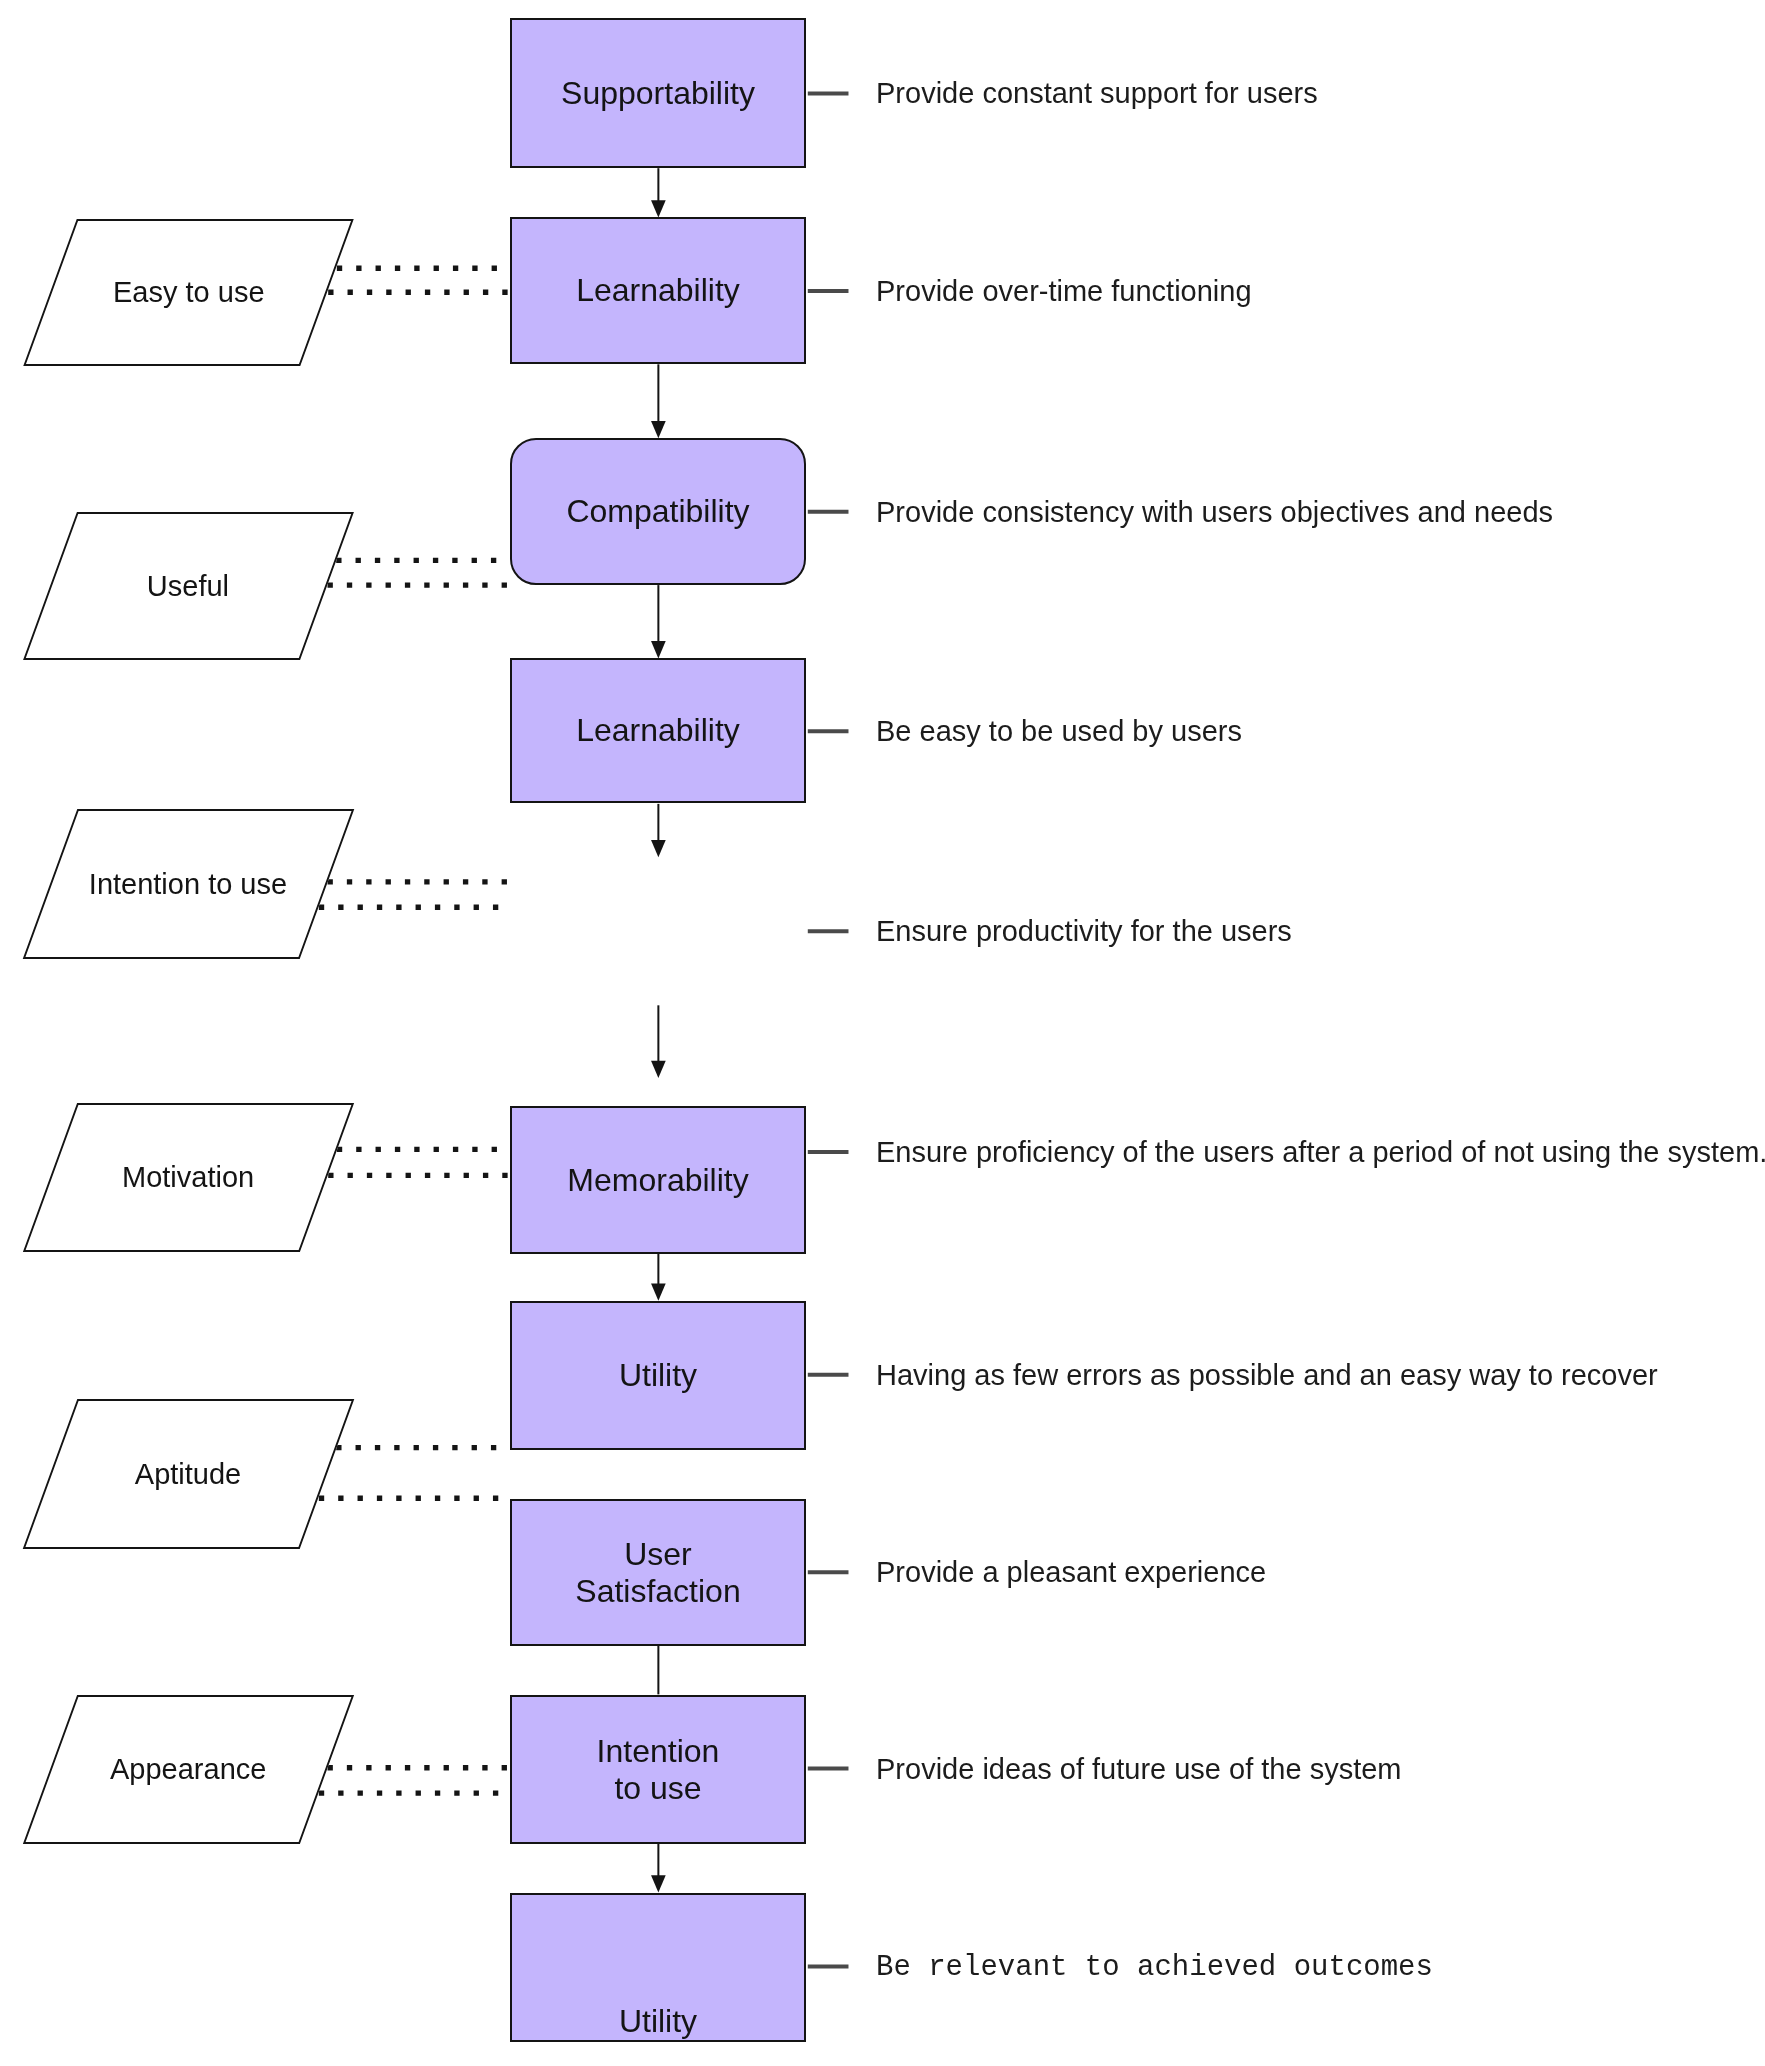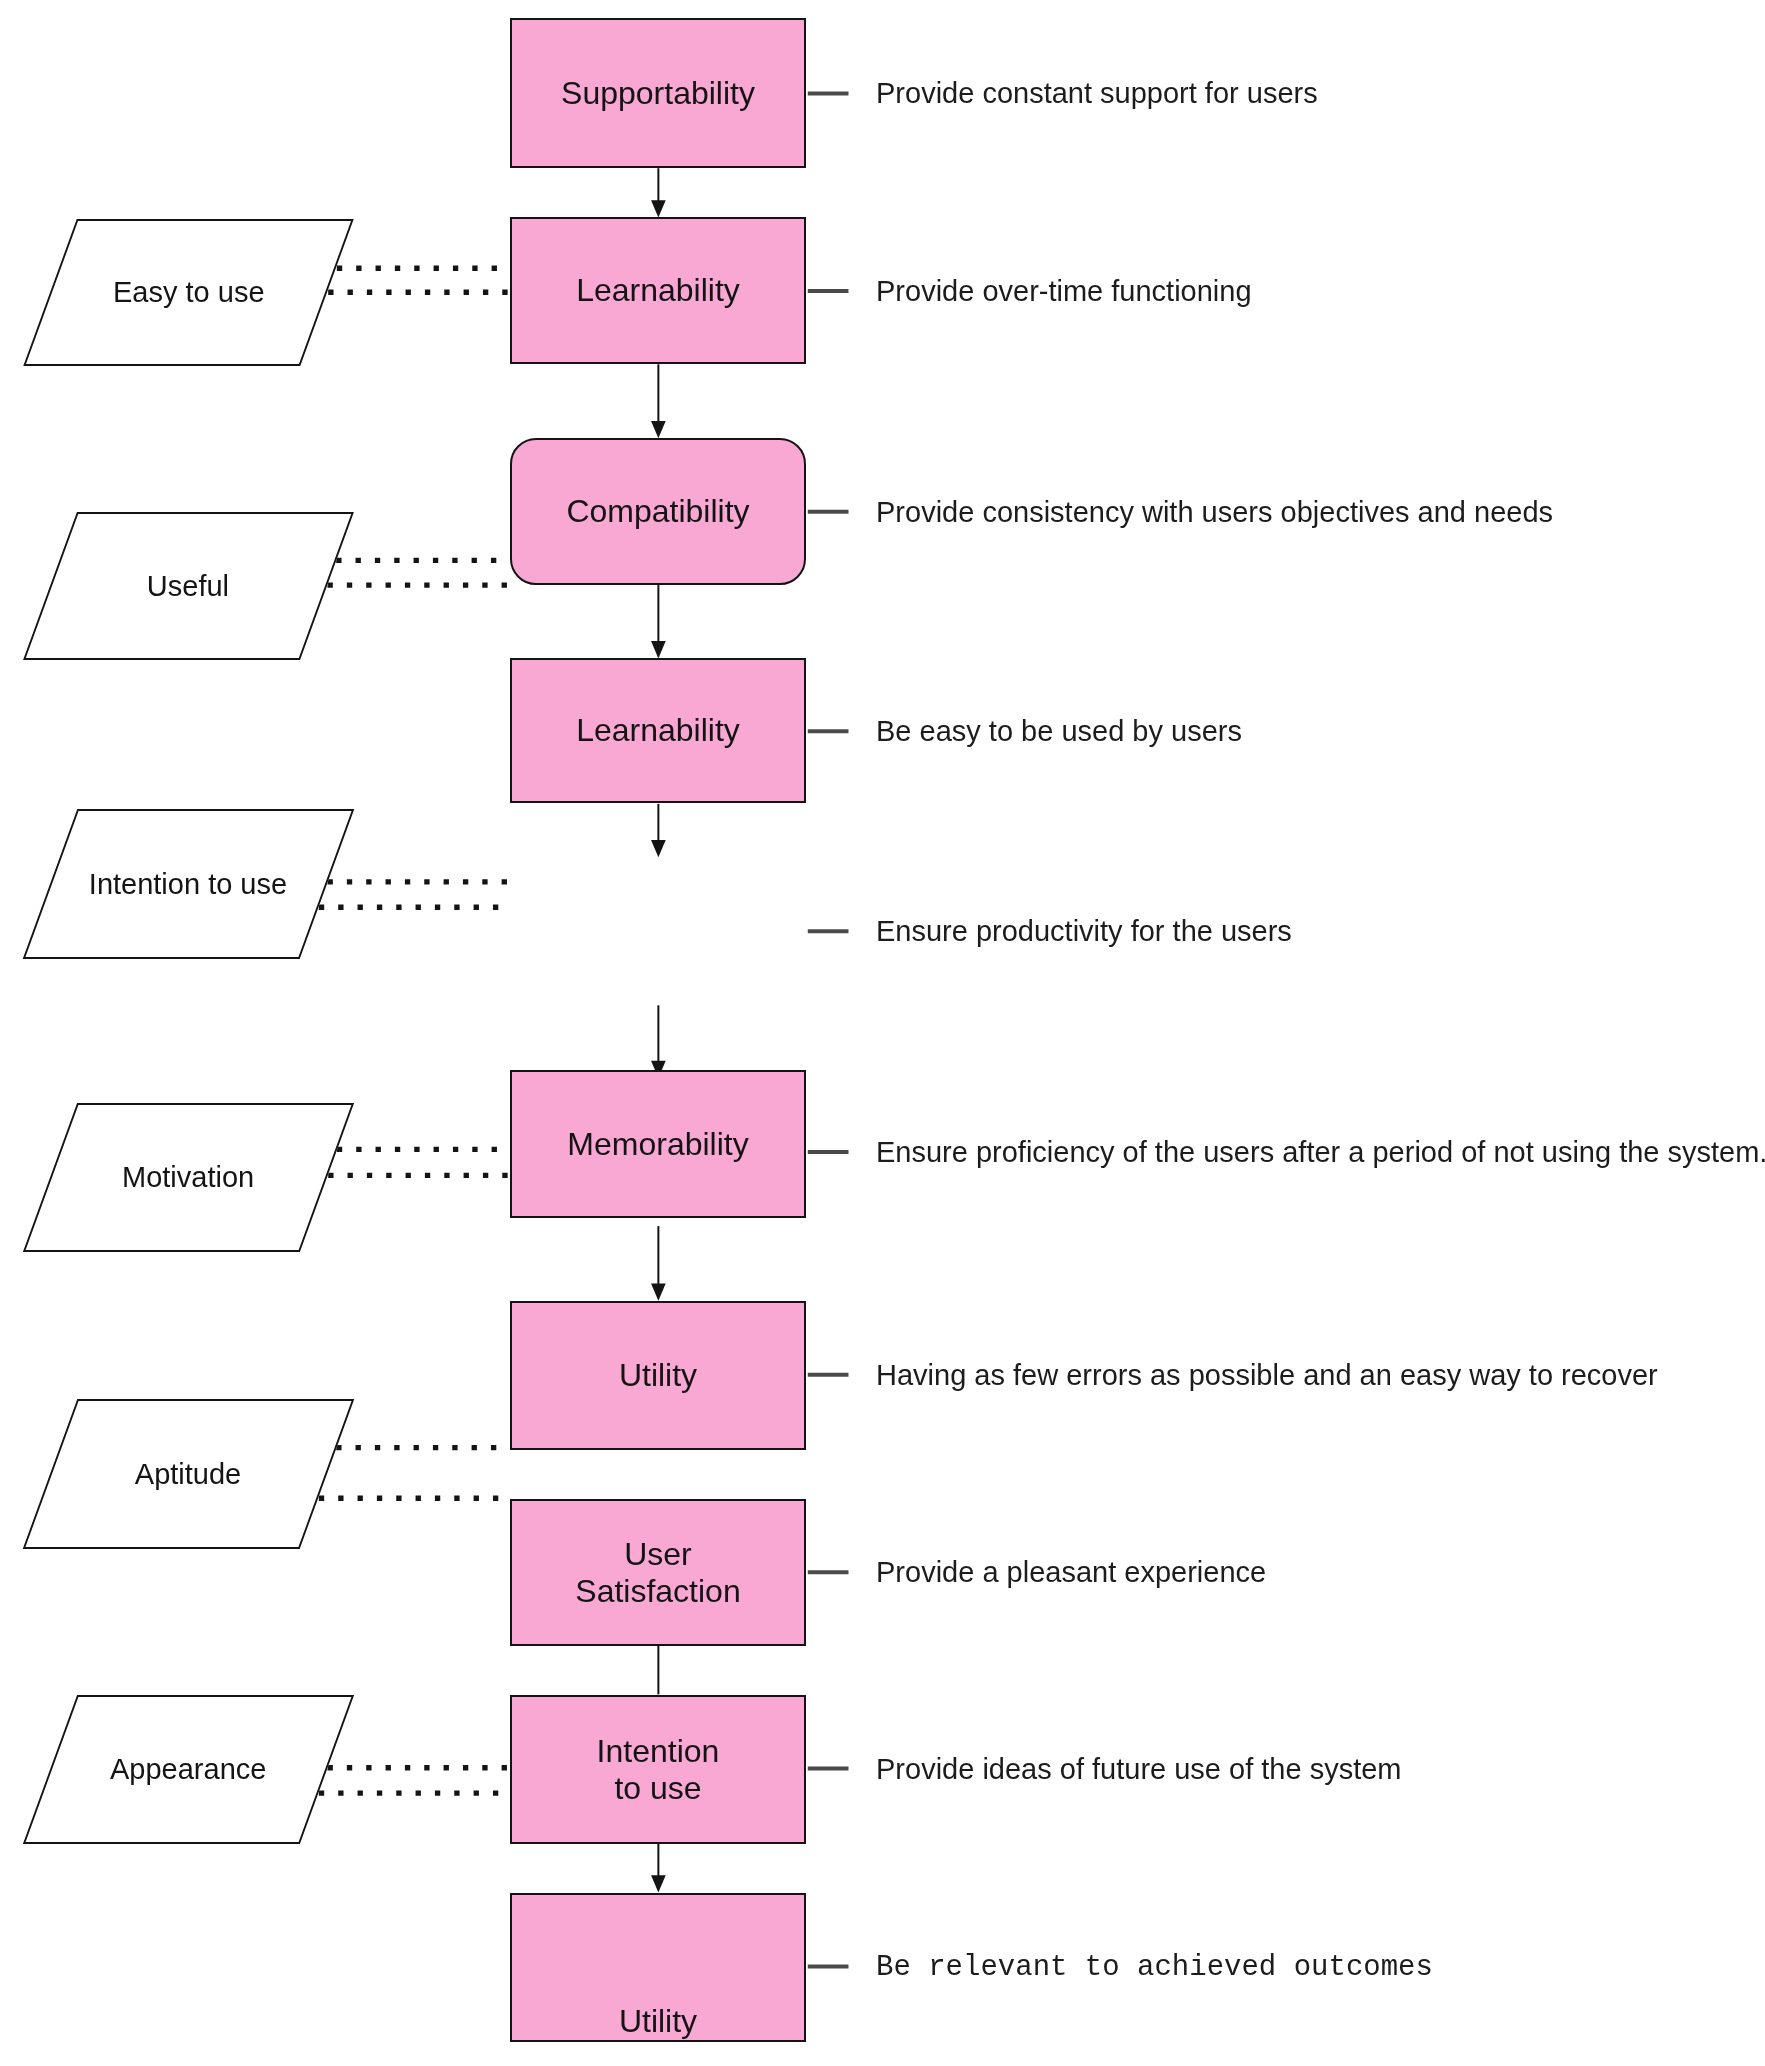--- a/index.html
+++ b/index.html
@@ -16,21 +16,21 @@
     position:absolute;
     left:0;top:0;
     width:1765px;height:2066px;
   }
   .node{
     position:absolute;
     left:510px;
     width:296px;
     box-sizing:border-box;
     border:2.7px solid #141414;
-    background:#f9a8d4;
+    background:#c4b5fd;
     display:flex;
     align-items:center;
     justify-content:center;
     text-align:center;
   }
   .node-label{
     font-size:32px;
     line-height:1.15;
     white-space:pre-line;
     color:#141414;
@@ -153,21 +153,21 @@
     </div>
   <div class="node" style="top:217px;height:147px;">
       <span class="node-label">Learnability</span>
     </div>
   <div class="node" style="top:438px;height:147px;border-radius:26px;">
       <span class="node-label">Compatibility</span>
     </div>
   <div class="node" style="top:658px;height:145px;">
       <span class="node-label">Learnability</span>
     </div>
-  <div class="node" style="top:1070px;height:148px;">
+  <div class="node" style="top:1106px;height:148px;">
       <span class="node-label">Memorability</span>
     </div>
   <div class="node" style="top:1301px;height:149px;">
       <span class="node-label">Utility</span>
     </div>
   <div class="node" style="top:1499px;height:147px;">
       <span class="node-label">User
 Satisfaction</span>
     </div>
   <div class="node" style="top:1695px;height:149px;">

